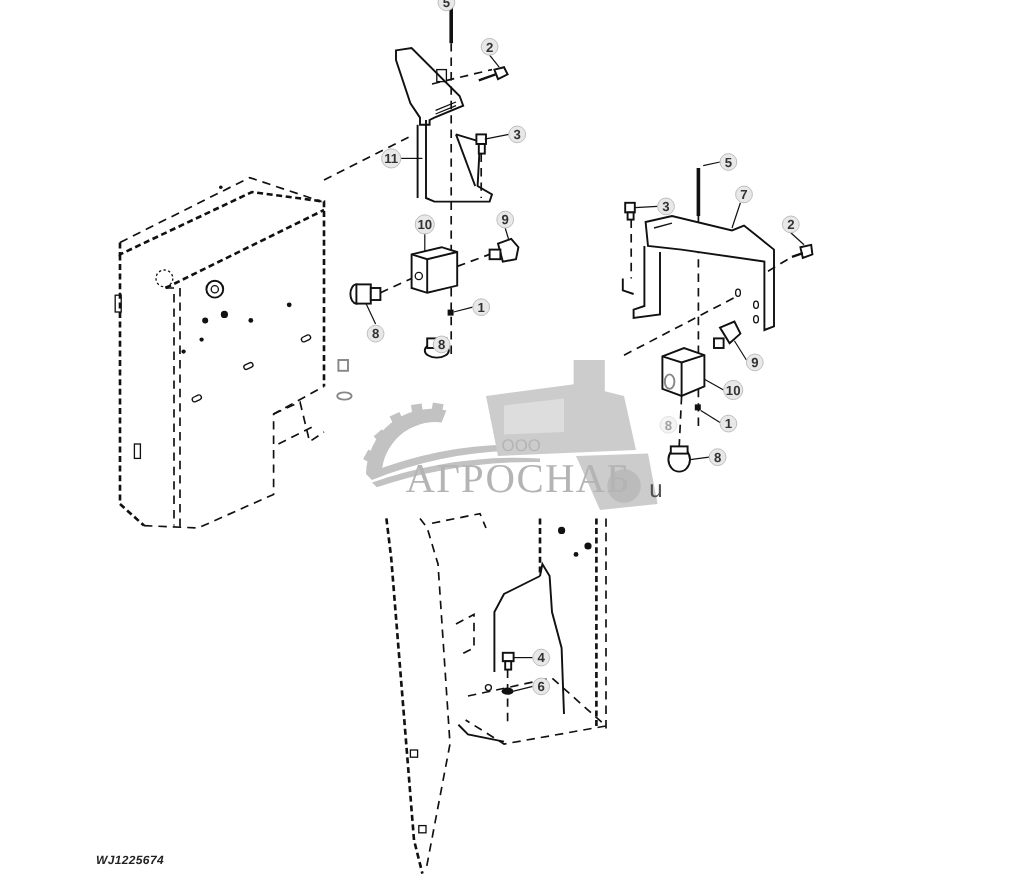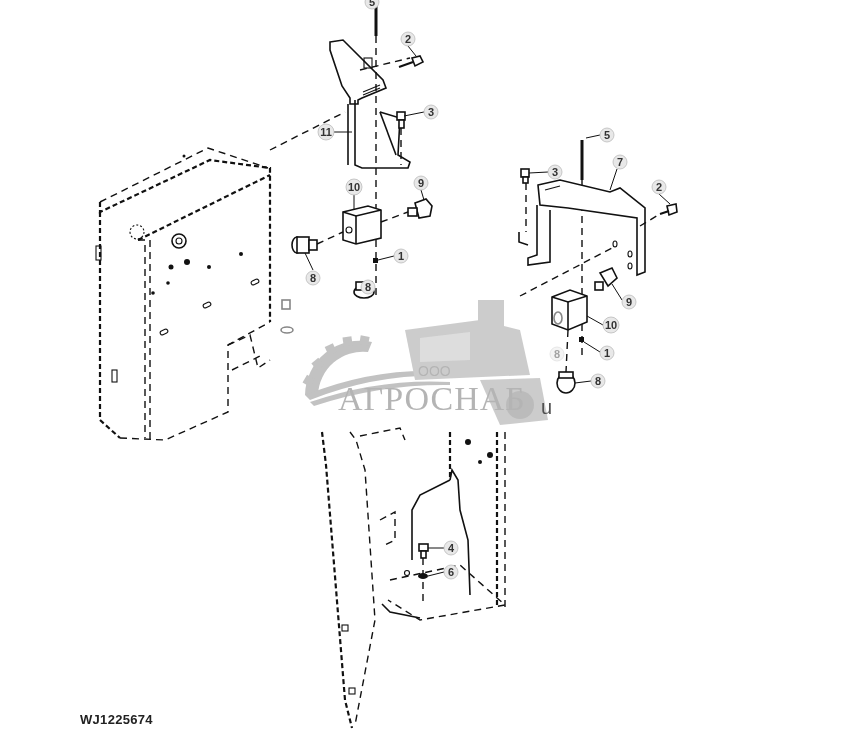--- a/index.html
+++ b/index.html
@@ -9,21 +9,21 @@
   .callout-bubble { fill:#e8e8e8; stroke:#bbb; stroke-width:0.8; }
   .ln { stroke:#111; fill:none; stroke-width:1.6; }
   .ln-thin { stroke:#111; fill:none; stroke-width:1.1; }
   .dash { stroke:#111; fill:none; stroke-width:1.4; stroke-dasharray:7 5; }
   .dash-heavy { stroke:#111; fill:none; stroke-width:2.2; stroke-dasharray:5 3; }
   .part-fill { fill:#fff; stroke:#111; stroke-width:1.6; }
   .wm { fill:#b8b8b8; }
   .wm-text { font-family:"Liberation Serif", serif; font-size:34px; fill:#a8a8a8; letter-spacing:1px; }
   .wm-ooo { font-family:"Liberation Sans", sans-serif; font-size:14px; fill:#a8a8a8; }
   .wm-u { font-family:"Liberation Sans", sans-serif; font-size:20px; fill:#333; }
-  #figure-id { position:absolute; left:80px; top:712px; font-size:13px; font-weight:bold; color:#222; letter-spacing:0.3px; }
+  #figure-id { position:absolute; left:80px; top:712px; font-size:10px; font-weight:bold; color:#222; letter-spacing:0.3px;font-style:italic; }
 </style>
 </head>
 <body>
 
 <svg id="diagram" viewBox="0 0 841 731" xmlns="http://www.w3.org/2000/svg">
 
   <g opacity="0.85">
 
     <g>
       <path class="wm" d="M305,395 A55,55 0 0 1 372,342 L368,352 A45,45 0 0 0 318,395 Z"></path>

